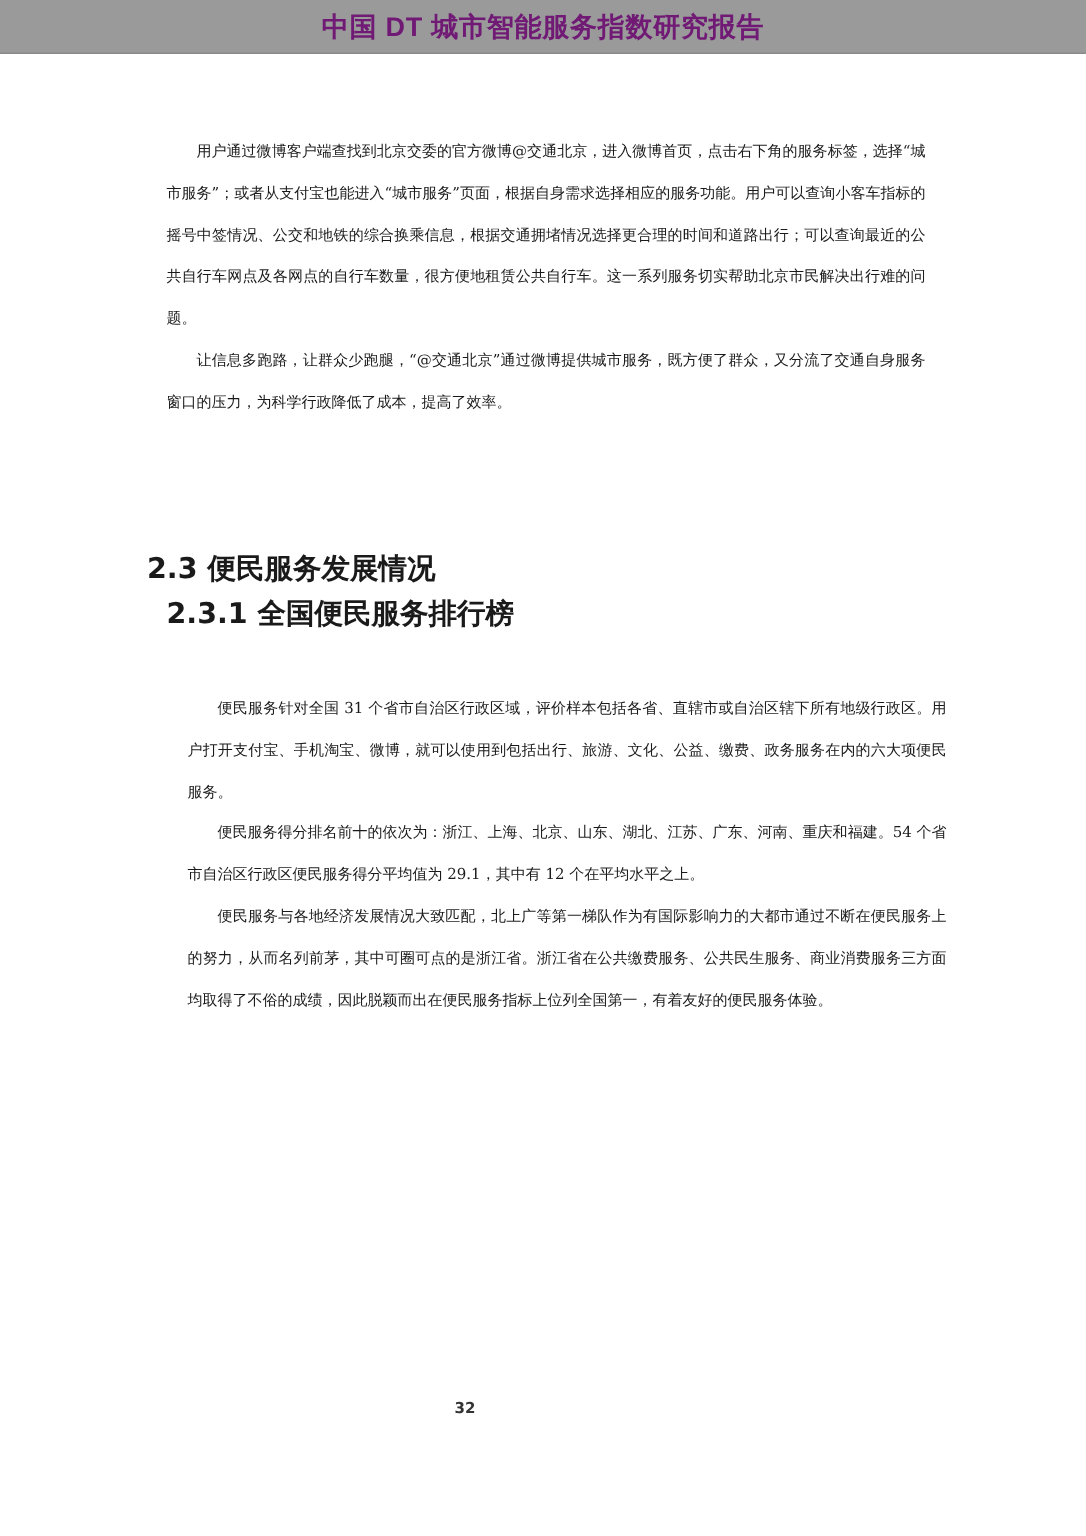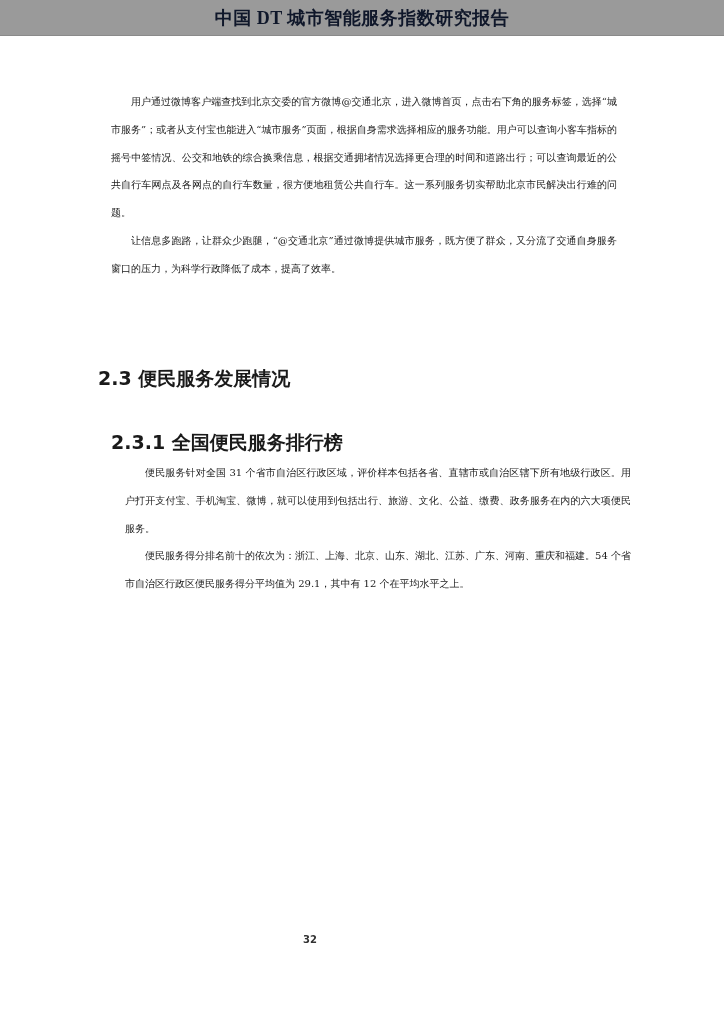--- a/index.html
+++ b/index.html
@@ -1,25 +1,25 @@
 <!DOCTYPE html>
 <html><head>
 <meta charset="utf-8">
 <style>
   html, body { margin:0; padding:0; }
   body { width:724px; height:1024px; background:#ffffff; position:relative; overflow:hidden;
          font-family:"DejaVu Serif", "Liberation Serif", serif; color:#1a1a1a; }
   .header { position:absolute; left:0; top:0; width:724px; height:35px; background:#9a9a9a;
             border-bottom:1px solid #8a8a8a; display:flex; align-items:center; justify-content:center; }
-  .header-title { color:#0f172a; font-family:Liberation Serif, serif; font-size:18px; font-weight:bold; letter-spacing:0.5px; }
+  .header-title { color:#701a75; font-family:Liberation Sans, sans-serif; font-size:18px; font-weight:bold; letter-spacing:0.5px; }
   .content { position:absolute; left:111px; top:88px; width:506px; }
   p { margin:0; font-size:10px; line-height:27.8px; text-indent:2em; text-align:justify; }
   h2 { margin:0; font-family:"DejaVu Sans", sans-serif; font-weight:bold; font-size:19px; }
   .h-23 { position:absolute; left:98px; top:366px; }
-  .h-231 { position:absolute; left:111px; top:430px;text-align:center; }
+  .h-231 { position:absolute; left:111px; top:396px;text-align:center; }
   .content2 { position:absolute; left:125px; top:459px; width:506px; }
   .page-num { position:absolute; left:0; top:934px; width:620px; text-align:center;
               font-family:"DejaVu Sans", sans-serif; font-size:10px; font-weight:bold; color:#333; }
 </style>
 </head>
 <body>
 
 <div class="header">
   <span class="header-title">中国 DT 城市智能服务指数研究报告</span>
 </div>
@@ -28,15 +28,16 @@
   <p>用户通过微博客户端查找到北京交委的官方微博@交通北京，进入微博首页，点击右下角的服务标签，选择“城市服务”；或者从支付宝也能进入“城市服务”页面，根据自身需求选择相应的服务功能。用户可以查询小客车指标的摇号中签情况、公交和地铁的综合换乘信息，根据交通拥堵情况选择更合理的时间和道路出行；可以查询最近的公共自行车网点及各网点的自行车数量，很方便地租赁公共自行车。这一系列服务切实帮助北京市民解决出行难的问题。</p>
   <p>让信息多跑路，让群众少跑腿，“@交通北京”通过微博提供城市服务，既方便了群众，又分流了交通自身服务窗口的压力，为科学行政降低了成本，提高了效率。</p>
 </div>
 
 <h2 class="h-23">2.3 便民服务发展情况</h2>
 <h2 class="h-231">2.3.1 全国便民服务排行榜</h2>
 
 <div class="content2">
   <p>便民服务针对全国 31 个省市自治区行政区域，评价样本包括各省、直辖市或自治区辖下所有地级行政区。用户打开支付宝、手机淘宝、微博，就可以使用到包括出行、旅游、文化、公益、缴费、政务服务在内的六大项便民服务。</p>
   <p>便民服务得分排名前十的依次为：浙江、上海、北京、山东、湖北、江苏、广东、河南、重庆和福建。54 个省市自治区行政区便民服务得分平均值为 29.1，其中有 12 个在平均水平之上。</p>
+  <p>便民服务与各地经济发展情况大致匹配，北上广等第一梯队作为有国际影响力的大都市通过不断在便民服务上的努力，从而名列前茅，其中可圈可点的是浙江省。浙江省在公共缴费服务、公共民生服务、商业消费服务三方面均取得了不俗的成绩，因此脱颖而出在便民服务指标上位列全国第一，有着友好的便民服务体验。</p>
 </div>
 
 <div class="page-num">32</div>
 
 </body></html>

